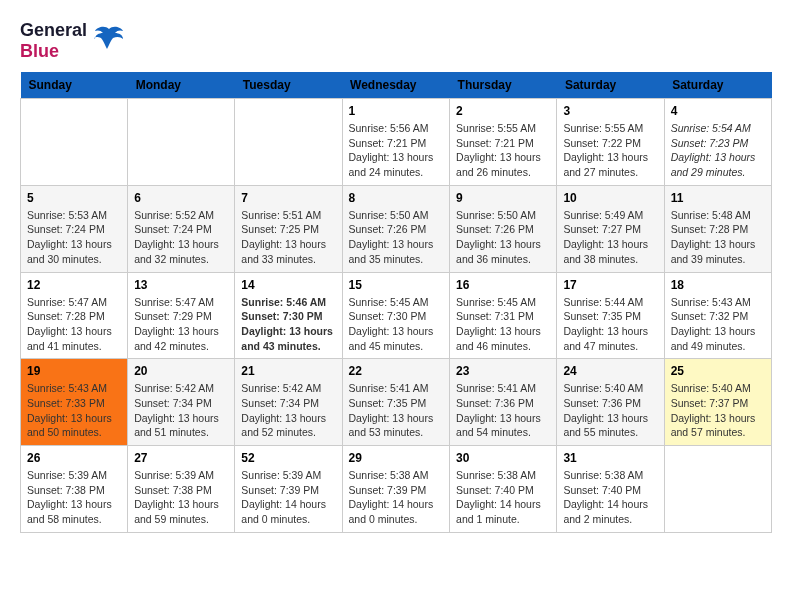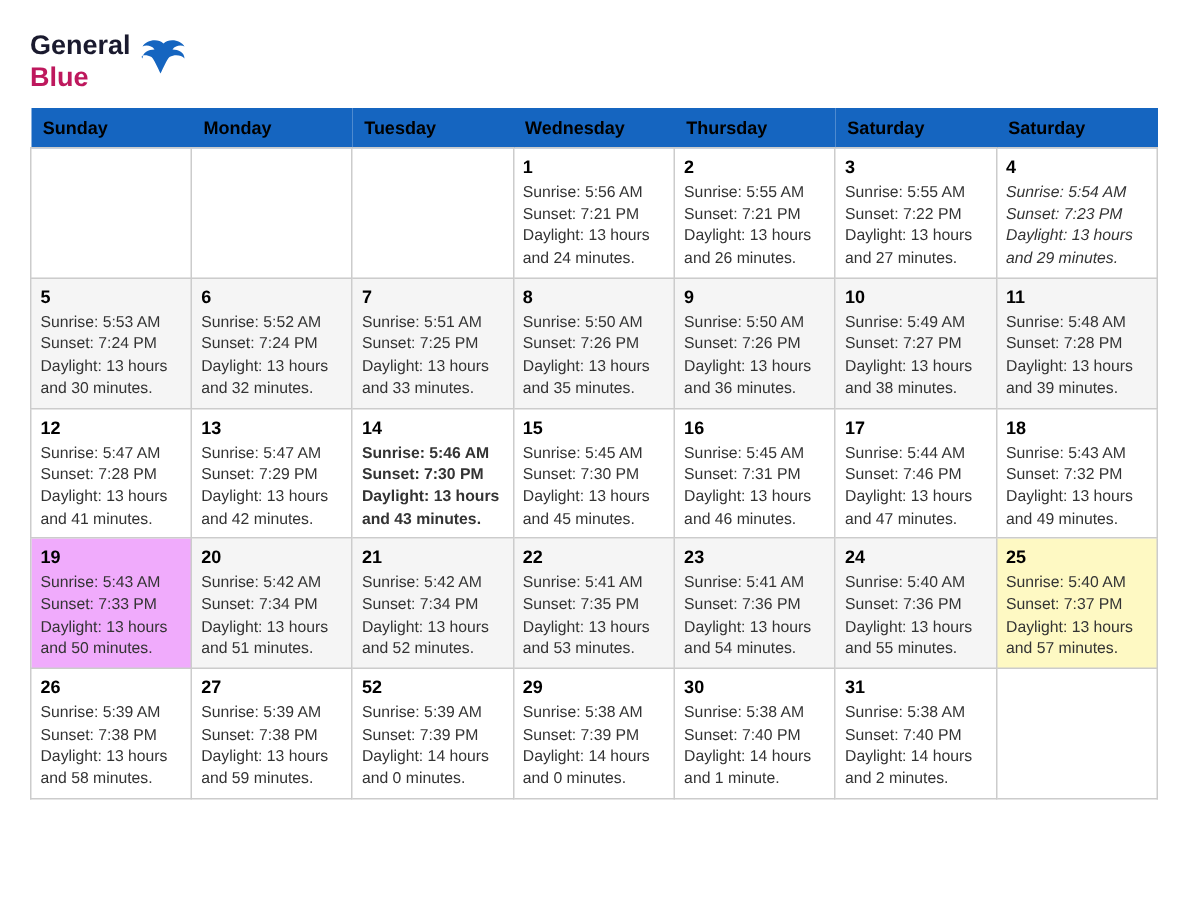--- a/index.html
+++ b/index.html
@@ -227,34 +227,34 @@
         <td>
           <div class="day-number">16</div>
           <div class="day-info" style="white-space: pre-line;">Sunrise: 5:45 AM
 Sunset: 7:31 PM
 Daylight: 13 hours
 and 46 minutes.</div>
         </td>
         <td>
           <div class="day-number">17</div>
           <div class="day-info" style="white-space: pre-line;">Sunrise: 5:44 AM
-Sunset: 7:46 PM
+Sunset: 7:35 PM
 Daylight: 13 hours
 and 47 minutes.</div>
         </td>
         <td>
           <div class="day-number">18</div>
           <div class="day-info" style="white-space: pre-line;">Sunrise: 5:43 AM
 Sunset: 7:32 PM
 Daylight: 13 hours
 and 49 minutes.</div>
         </td>
       </tr>
       <tr>
-        <td style="background-color: #f0abfc;">
+        <td style="background-color: #f97316;">
           <div class="day-number">19</div>
           <div class="day-info" style="white-space: pre-line;">Sunrise: 5:43 AM
 Sunset: 7:33 PM
 Daylight: 13 hours
 and 50 minutes.</div>
         </td>
         <td style="background-color: rgb(245, 245, 245); margin-left: 40px;">
           <div class="day-number">20</div>
           <div class="day-info" style="white-space: pre-line;">Sunrise: 5:42 AM
 Sunset: 7:34 PM

